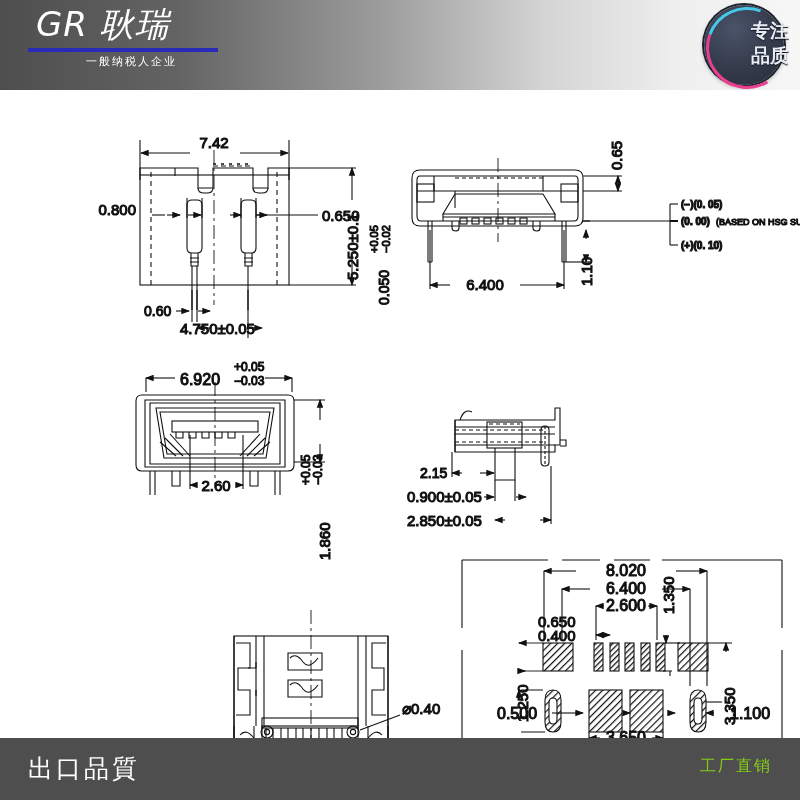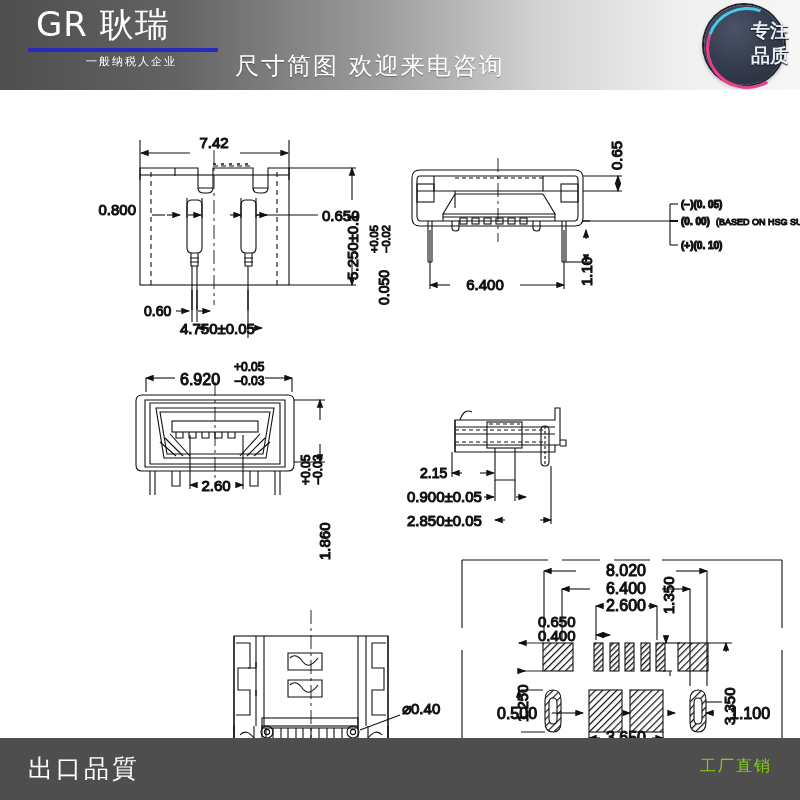--- a/index.html
+++ b/index.html
@@ -16,21 +16,21 @@
     position:absolute;left:0;top:0;width:800px;height:90px;
     background:linear-gradient(90deg,#4e4e4e 0%,#636363 22%,#9d9d9d 48%,#d4d4d4 68%,#efefef 85%,#f7f7f7 100%);
     overflow:hidden;
   }
   #logo-block{
     position:absolute;left:28px;top:4px;width:350px;height:80px;
   }
   #brand-name{
     font-size:34px;color:#ffffff;letter-spacing:1px;
     font-family:"DejaVu Sans","Liberation Sans",sans-serif;
-    line-height:40px;padding-left:8px;white-space:nowrap;
+    line-height:40px;padding-left:8px;white-space:nowrap;font-style:italic;
   }
   #brand-rule{
     position:absolute;left:0;top:44px;width:190px;height:4px;background:#2a2ab8;
   }
   #brand-sub{
     position:absolute;left:58px;top:50px;width:200px;
     font-size:11px;color:#ffffff;letter-spacing:2px;white-space:nowrap;
     font-family:"DejaVu Sans","Liberation Sans",sans-serif;
   }
   #header-title{
@@ -89,21 +89,20 @@
 
 <div id="header">
   <div id="logo-block">
     <div id="brand-name">
       <span>GR</span>
       <span>耿瑞</span>
     </div>
     <div id="brand-rule"></div>
     <div id="brand-sub">一般纳税人企业</div>
   </div>
-  <div id="header-title">尺寸简图  欢迎来电咨询</div>
 
   <div id="quality-badge">
     <div class="arc"></div>
     <div class="arc2"></div>
     <div id="badge-text">
       <div>专注</div>
       <div>品质</div>
     </div>
   </div>
 </div>

